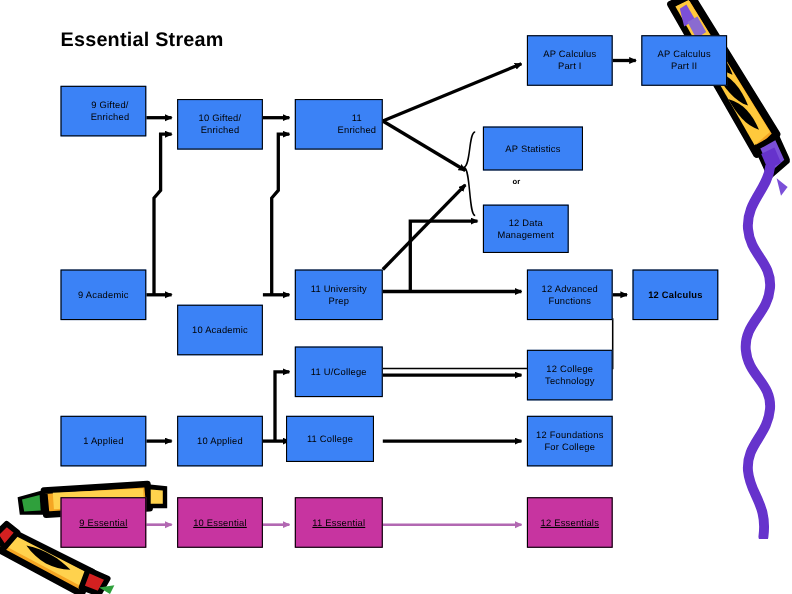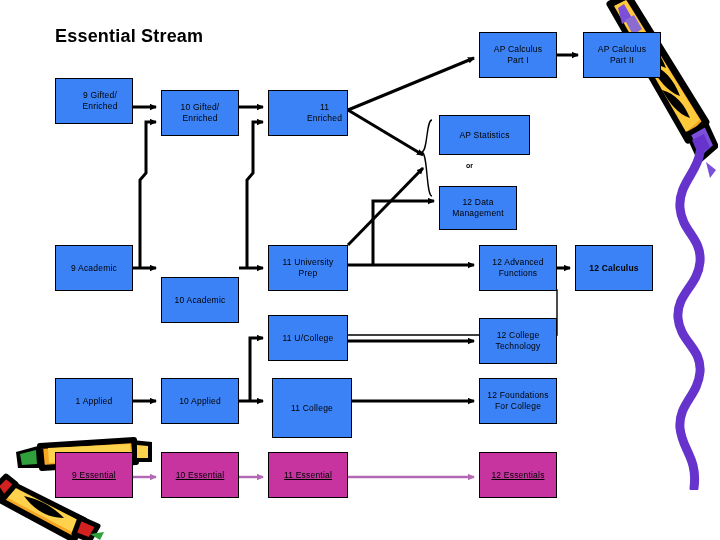--- a/index.html
+++ b/index.html
@@ -182,21 +182,21 @@
       <div class="node yellow" style="left: 268px; top: 245px; width: 80px; height: 46px;">11 University
 Prep</div>
       <div class="node yellow" style="left: 479px; top: 245px; width: 78px; height: 46px;">12 Advanced
 Functions</div>
       <div class="node yellow" style="left: 575px; top: 245px; width: 78px; height: 46px; font-weight: bold;">12 Calculus</div>
       <div class="node yellow" style="left: 268px; top: 315px; width: 80px; height: 46px;">11 U/College</div>
       <div class="node yellow" style="left: 479px; top: 318px; width: 78px; height: 46px;">12 College
 Technology</div>
       <div class="node yellow" style="left: 55px; top: 378px; width: 78px; height: 46px;">1 Applied</div>
       <div class="node yellow" style="left: 161px; top: 378px; width: 78px; height: 46px;">10 Applied</div>
-      <div class="node yellow" style="left: 272px; top: 378px; width: 80px; height: 60px;">11 College</div>
+      <div class="node yellow" style="left: 260px; top: 378px; width: 80px; height: 42px;">11 College</div>
       <div class="node yellow" style="left: 479px; top: 378px; width: 78px; height: 46px;">12 Foundations
 For College</div>
       <div class="node magenta" style="left: 55px; top: 452px; width: 78px; height: 46px;">9 Essential</div>
       <div class="node magenta" style="left: 161px; top: 452px; width: 78px; height: 46px;">10 Essential</div>
       <div class="node magenta" style="left: 268px; top: 452px; width: 80px; height: 46px;">11 Essential</div>
       <div class="node magenta" style="left: 479px; top: 452px; width: 78px; height: 46px;">12 Essentials</div>
     </div>
 
 </div>
 

